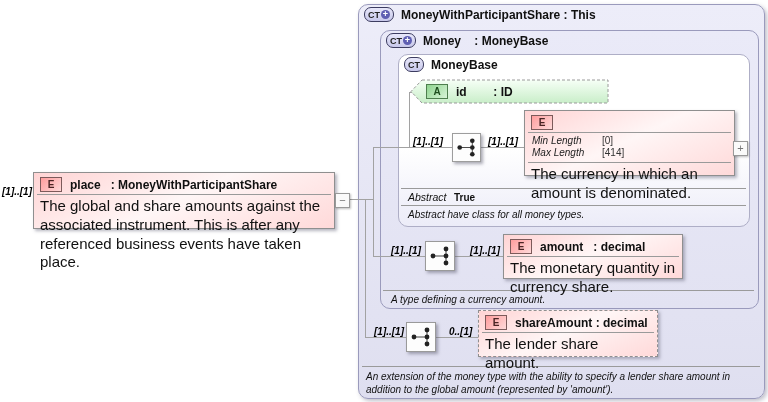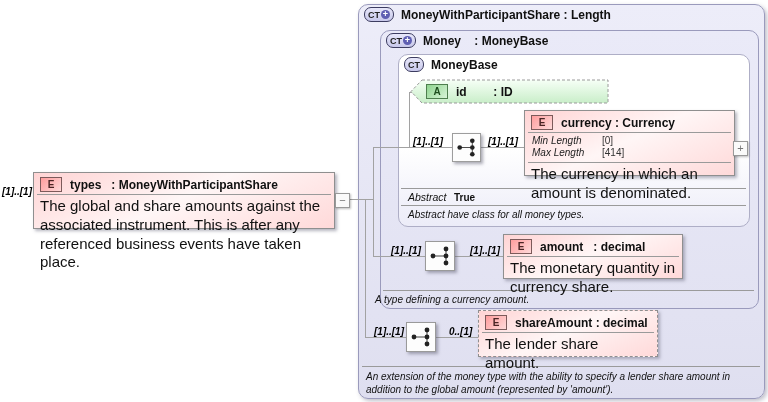--- a/index.html
+++ b/index.html
@@ -62,21 +62,21 @@
 
   <div class="ctbox outer-bg" style="left:358px;top:4px;width:405px;height:393px;"></div>
   <div class="ctbox money-bg" style="left:380px;top:30px;width:377px;height:277px;"></div>
   <div class="ctbox mbase-bg" style="left:398px;top:54px;width:350px;height:171px;"></div>
 
   <div class="ct-title" style="left:364px;top:7px;">
     <span class="ct-badge">
       <span class="ct-txt">CT</span>
       <span class="plus-circle">+</span>
     </span>
-    <span class="t">MoneyWithParticipantShare : Length</span>
+    <span class="t">MoneyWithParticipantShare : This</span>
   </div>
 
   <div class="ct-title" style="left:386px;top:33px;">
     <span class="ct-badge">
       <span class="ct-txt">CT</span>
       <span class="plus-circle">+</span>
     </span>
     <span class="t">Money    : MoneyBase</span>
   </div>
 
@@ -97,21 +97,21 @@
   <div class="hl" style="left:373px;top:256px;width:52px;"></div>
   <div class="hl" style="left:455px;top:256px;width:48px;"></div>
   <div class="hl" style="left:365px;top:337px;width:41px;"></div>
   <div class="hl" style="left:436px;top:337px;width:42px;"></div>
 
   <span class="card" style="left:2px;top:186px;">[1]..[1]</span>
 
   <div class="el" style="left:33px;top:172px;width:300px;height:55px;">
     <div class="hdr">
       <span class="badge">E</span>
-      <span class="t">types   : MoneyWithParticipantShare</span>
+      <span class="t">place   : MoneyWithParticipantShare</span>
     </div>
     <div class="sep"></div>
     <div class="desc">The global and share amounts against the associated instrument. This is after any referenced business events have taken place.</div>
   </div>
   <div class="pm" style="left:335px;top:193px;">−</div>
 
   <div class="attr" style="left:410px;top:79px;width:202px;height:26px;">
     <svg width="202" height="26" viewBox="0 0 202 26">
       <defs>
         <linearGradient id="gGreen" x1="0" y1="0" x2="0" y2="1">
@@ -137,21 +137,20 @@
         <circle cx="21" cy="8" r="2.4" fill="#222"></circle>
       <circle cx="21" cy="15" r="2.4" fill="#222"></circle>
         <circle cx="21" cy="22" r="2.4" fill="#222"></circle>
     </svg>
   </div>
   <span class="card" style="left:488px;top:136px;">[1]..[1]</span>
 
   <div class="el" style="left:524px;top:110px;width:209px;height:64px;">
     <div class="hdr">
       <span class="badge">E</span>
-      <span class="t">currency : Currency</span>
     </div>
     <div class="sep"></div>
     <div class="facets">
       <div class="frow">
         <span class="flabel">Min Length</span>
         <span class="fval">[0]</span>
       </div>
       <div class="frow">
         <span class="flabel">Max Length</span>
         <span class="fval">[414]</span>
@@ -187,21 +186,21 @@
   <div class="el" style="left:503px;top:234px;width:178px;height:43px;">
     <div class="hdr">
       <span class="badge">E</span>
       <span class="t">amount   : decimal</span>
     </div>
     <div class="sep"></div>
     <div class="desc">The monetary quantity in currency share.</div>
   </div>
 
   <div class="hl" style="left:383px;top:290px;width:371px;background:#9a9a9a;"></div>
-  <div class="footer-text" style="left:375px;top:293px;width:355px;font-style:italic;">A type defining a currency amount.</div>
+  <div class="footer-text" style="left:391px;top:293px;width:355px;font-style:italic;">A type defining a currency amount.</div>
 
   <span class="card" style="left:374px;top:326px;">[1]..[1]</span>
   <div class="seq" style="left:406px;top:322px;">
     <svg width="30" height="30" viewBox="0 0 30 30">
       <rect x="0.5" y="0.5" width="29" height="29" fill="#fdfdfd" stroke="#9a9a9a"></rect>
       <line x1="8" y1="15" x2="21" y2="15" stroke="#444"></line>
       <line x1="21" y1="8" x2="21" y2="22" stroke="#444"></line>
       <circle cx="8" cy="15" r="2.4" fill="#222"></circle>
         <circle cx="21" cy="8" r="2.4" fill="#222"></circle>
       <circle cx="21" cy="15" r="2.4" fill="#222"></circle>

